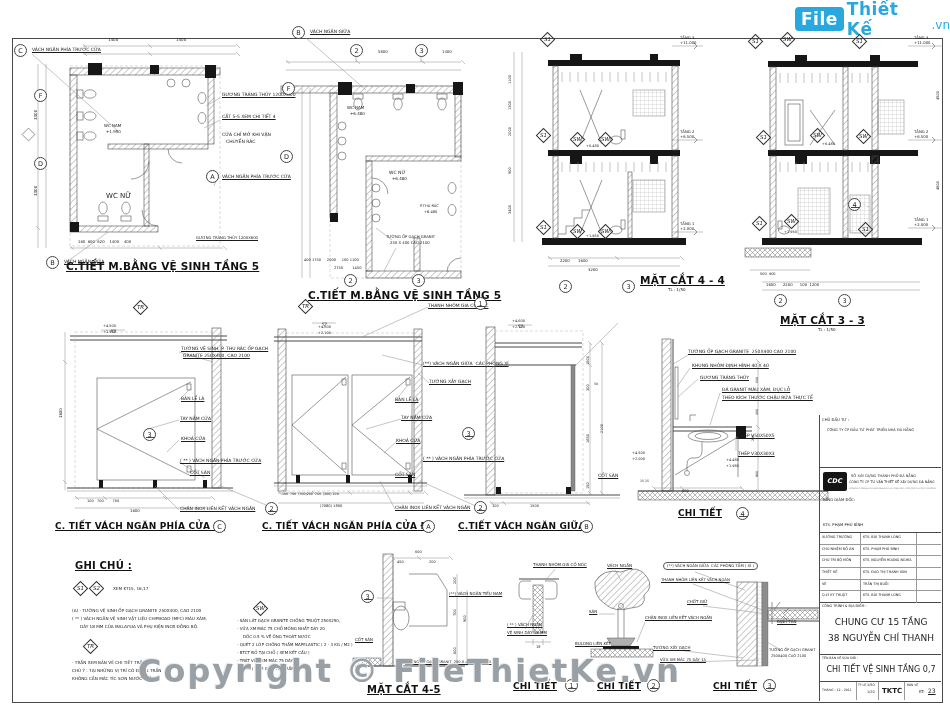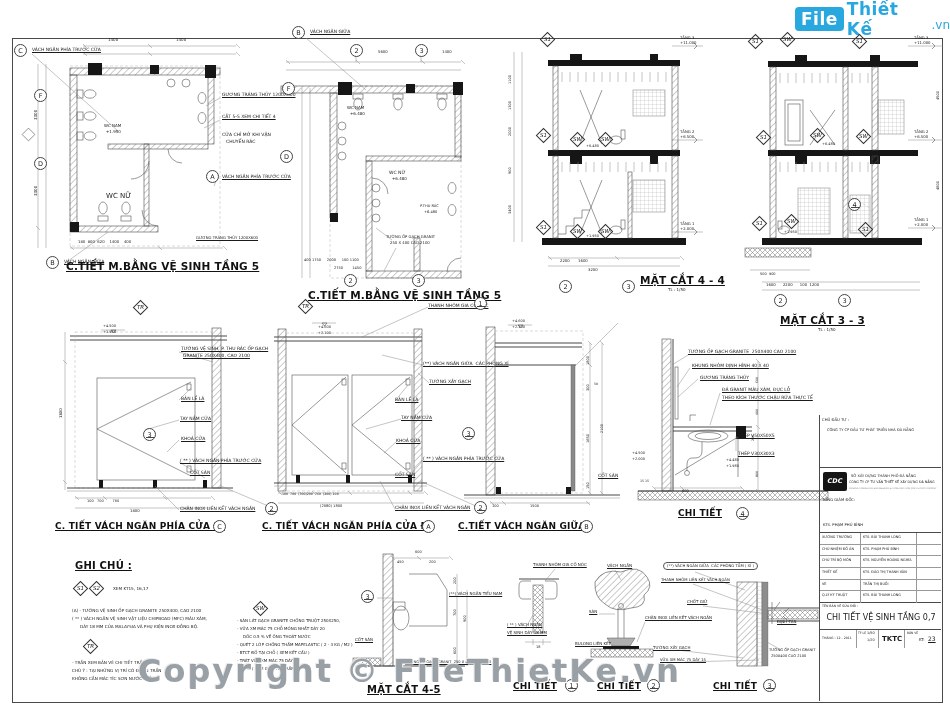--- a/index.html
+++ b/index.html
@@ -624,20 +624,25 @@
       <div class="c1">VẼ</div>
       <div class="c2">TRẦN THỊ BUỔI</div>
       <div class="c3"></div>
     </div>
     <div class="row" style="border-bottom:none;">
       <div class="c1">Q.LÝ KỸ THUẬT</div>
       <div class="c2">KTS. BÙI THANH LONG</div>
       <div class="c3"></div>
     </div>
   </div>
+  <div class="sec" style="height:52px;">
+    <span class="lb" style="left:2px;top:2px;font-size:3.4px;">CÔNG TRÌNH &amp; ĐỊA ĐIỂM :</span>
+    <span class="lb" style="left:0;right:0;top:14px;font-size:9px;text-align:center;width:122px;">CHUNG CƯ 15 TẦNG</span>
+    <span class="lb" style="left:0;right:0;top:30px;font-size:9px;text-align:center;width:122px;">38 NGUYỄN CHÍ THANH</span>
+  </div>
   <div class="sec" style="height:27px;">
     <span class="lb" style="left:2px;top:2px;font-size:3.2px;">TÊN BẢN VẼ SỬA ĐỔI :</span>
     <span class="lb" style="left:0;right:0;top:10px;font-size:8px;text-align:center;width:122px;">CHI TIẾT VỆ SINH TẦNG 0,7</span>
   </div>
   <div class="sec" style="height:18px;border-bottom:none;display:flex;">
     <div class="bcell" style="width:36px;border-left:none;">
       <span class="lb" style="left:2px;top:7px;font-size:3.2px;">THÁNG : 12 - 2011</span>
     </div>
     <div class="bcell" style="width:22px;">
       <span class="lb" style="left:1px;top:2px;font-size:3px;">TỶ LỆ :</span>

